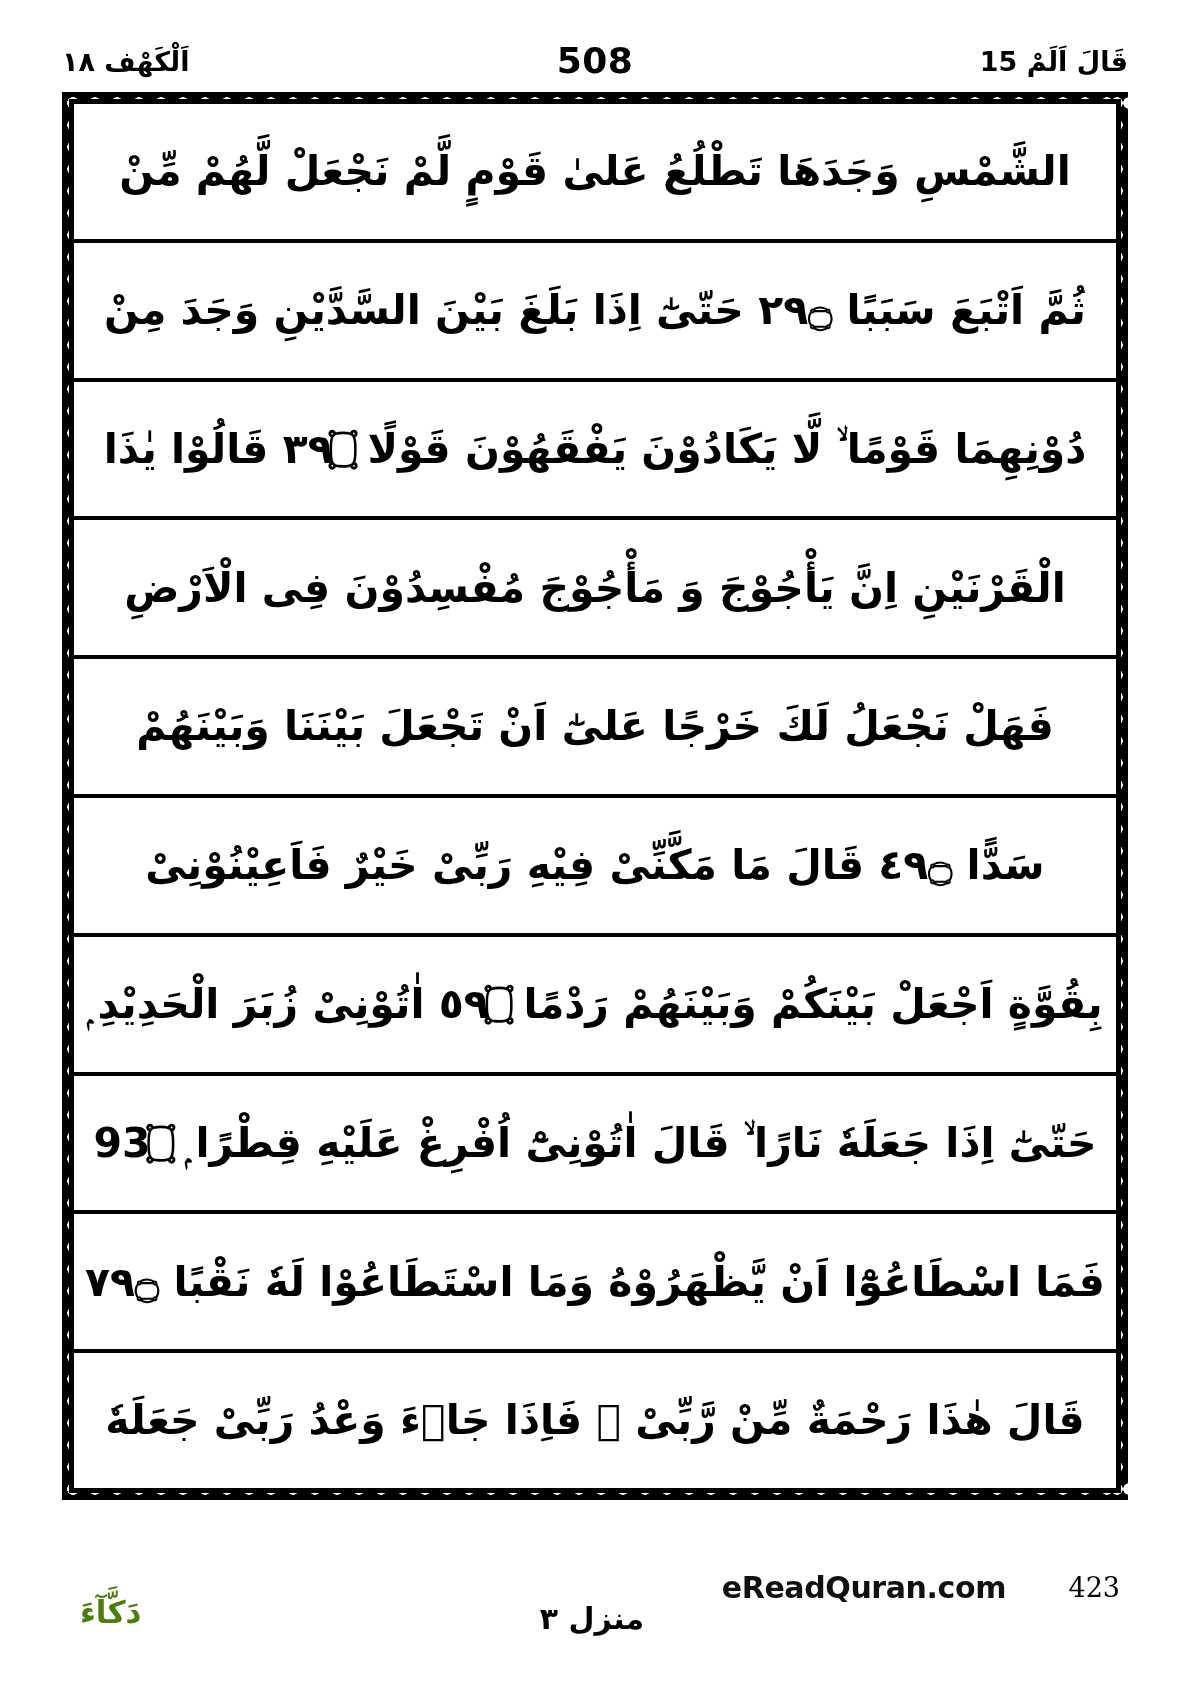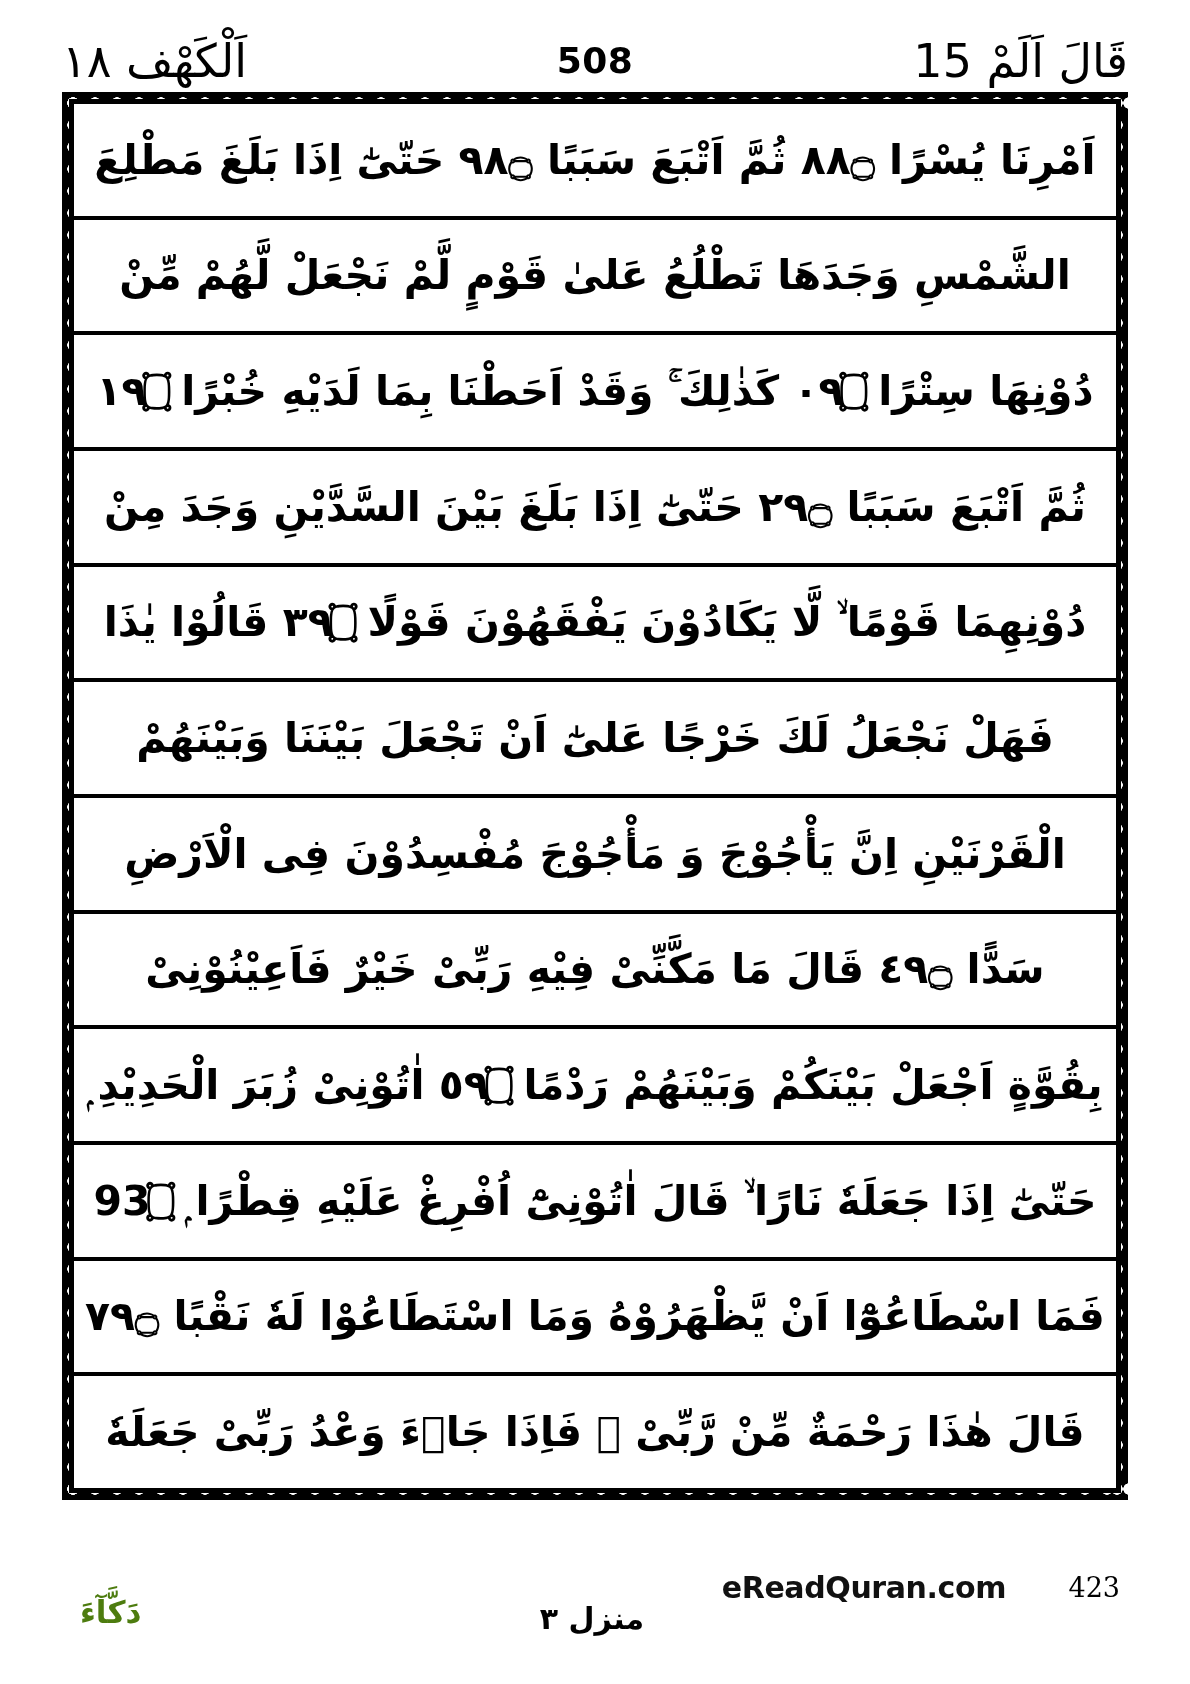--- a/index.html
+++ b/index.html
@@ -30,22 +30,22 @@
     right: 62px;
     height: 54px;
     display: flex;
     align-items: center;
     justify-content: space-between;
     direction: rtl;
   }
 
   .header-item {
     font-family: "DejaVu Sans", "Liberation Sans", sans-serif;
-    font-size: 46px;
-    font-weight: 400;
+    font-size: 27px;
+    font-weight: 700;
     color: #000000;
     line-height: 1;
     white-space: nowrap;
     letter-spacing: 0.5px;
   }
 
   .header-center {
     font-size: 36px;
     font-weight: 700;
     position: absolute;
@@ -199,39 +199,33 @@
     <div class="header-item">قَالَ اَلَمْ 15</div>
     <div class="header-item header-center">508</div>
     <div class="header-item">اَلْكَهْف ١٨</div>
   </div>
 
   <div class="frame">
     <div class="frame-inner">
       <div class="text-block">
 
         <div class="aya-line">
-          <div class="aya-text">اَمْرِنَا يُسْرًا ۝٨٨ ثُمَّ اَتْبَعَ سَبَبًا ۝٨٩ حَتّىٰٓ اِذَا بَلَغَ مَطْلِعَ</div>
-        </div>
-        <div class="aya-line">
           <div class="aya-text">الشَّمْسِ وَجَدَهَا تَطْلُعُ عَلىٰ قَوْمٍ لَّمْ نَجْعَلْ لَّهُمْ مِّنْ</div>
         </div>
         <div class="aya-line">
-          <div class="aya-text">دُوْنِهَا سِتْرًا ۝٩٠ كَذٰلِكَ ۚ وَقَدْ اَحَطْنَا بِمَا لَدَيْهِ خُبْرًا ۝٩١</div>
-        </div>
-        <div class="aya-line">
           <div class="aya-text">ثُمَّ اَتْبَعَ سَبَبًا ۝٩٢ حَتّىٰٓ اِذَا بَلَغَ بَيْنَ السَّدَّيْنِ وَجَدَ مِنْ</div>
         </div>
         <div class="aya-line">
           <div class="aya-text">دُوْنِهِمَا قَوْمًا ۙ لَّا يَكَادُوْنَ يَفْقَهُوْنَ قَوْلًا ۝٩٣ قَالُوْا يٰذَا</div>
         </div>
         <div class="aya-line">
+          <div class="aya-text">الْقَرْنَيْنِ اِنَّ يَأْجُوْجَ وَ مَأْجُوْجَ مُفْسِدُوْنَ فِى الْاَرْضِ</div>
+        </div>
+        <div class="aya-line">
           <div class="aya-text">فَهَلْ نَجْعَلُ لَكَ خَرْجًا عَلىٰٓ اَنْ تَجْعَلَ بَيْنَنَا وَبَيْنَهُمْ</div>
-        </div>
-        <div class="aya-line">
-          <div class="aya-text">الْقَرْنَيْنِ اِنَّ يَأْجُوْجَ وَ مَأْجُوْجَ مُفْسِدُوْنَ فِى الْاَرْضِ</div>
         </div>
         <div class="aya-line">
           <div class="aya-text">سَدًّا ۝٩٤ قَالَ مَا مَكَّنِّىْ فِيْهِ رَبِّىْ خَيْرٌ فَاَعِيْنُوْنِىْ</div>
         </div>
         <div class="aya-line">
           <div class="aya-text">بِقُوَّةٍ اَجْعَلْ بَيْنَكُمْ وَبَيْنَهُمْ رَدْمًا ۝٩٥ اٰتُوْنِىْ زُبَرَ الْحَدِيْدِ ۭ</div>
         </div>
         <div class="aya-line">
           <div class="aya-text">حَتّىٰٓ اِذَا جَعَلَهٗ نَارًا ۙ قَالَ اٰتُوْنِىْٓ اُفْرِغْ عَلَيْهِ قِطْرًا ۭ ۝39</div>
         </div>

